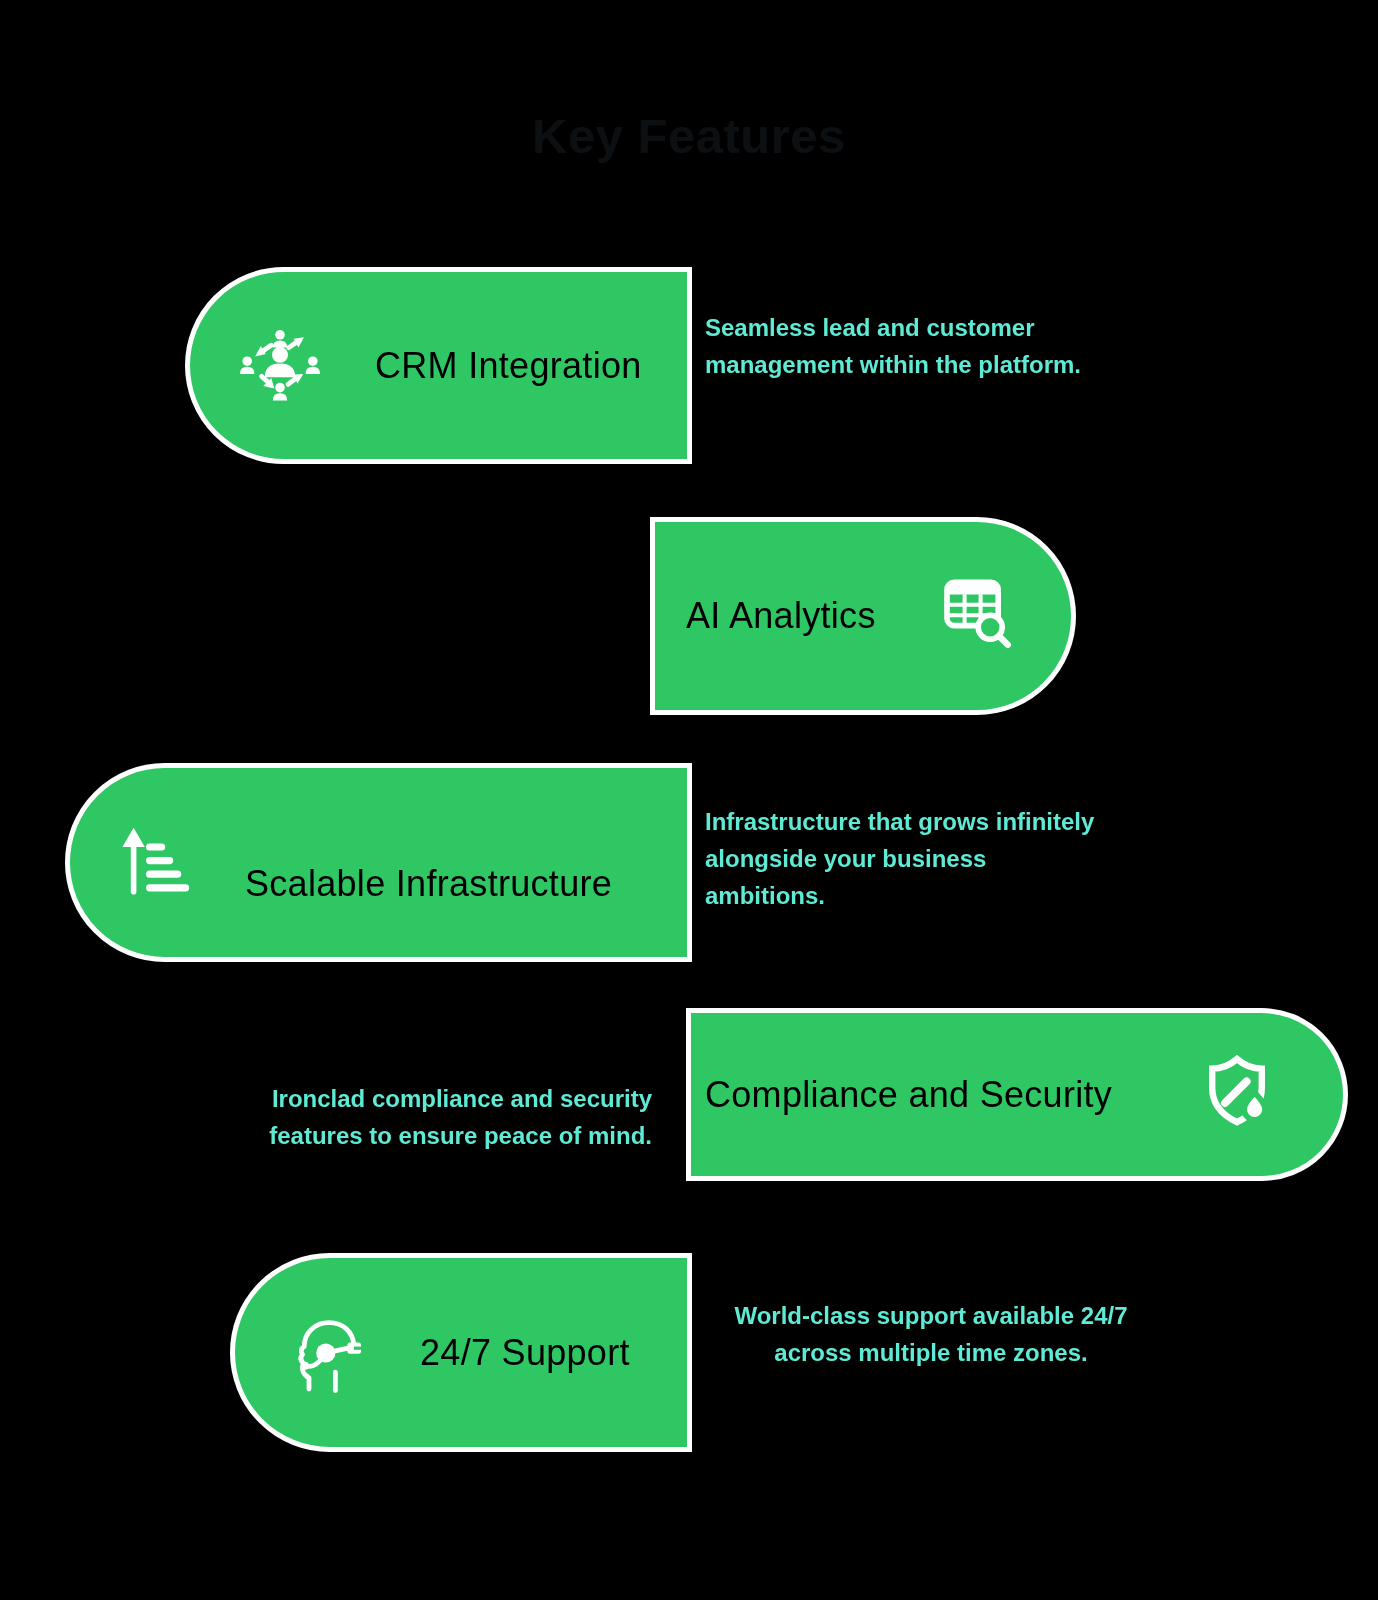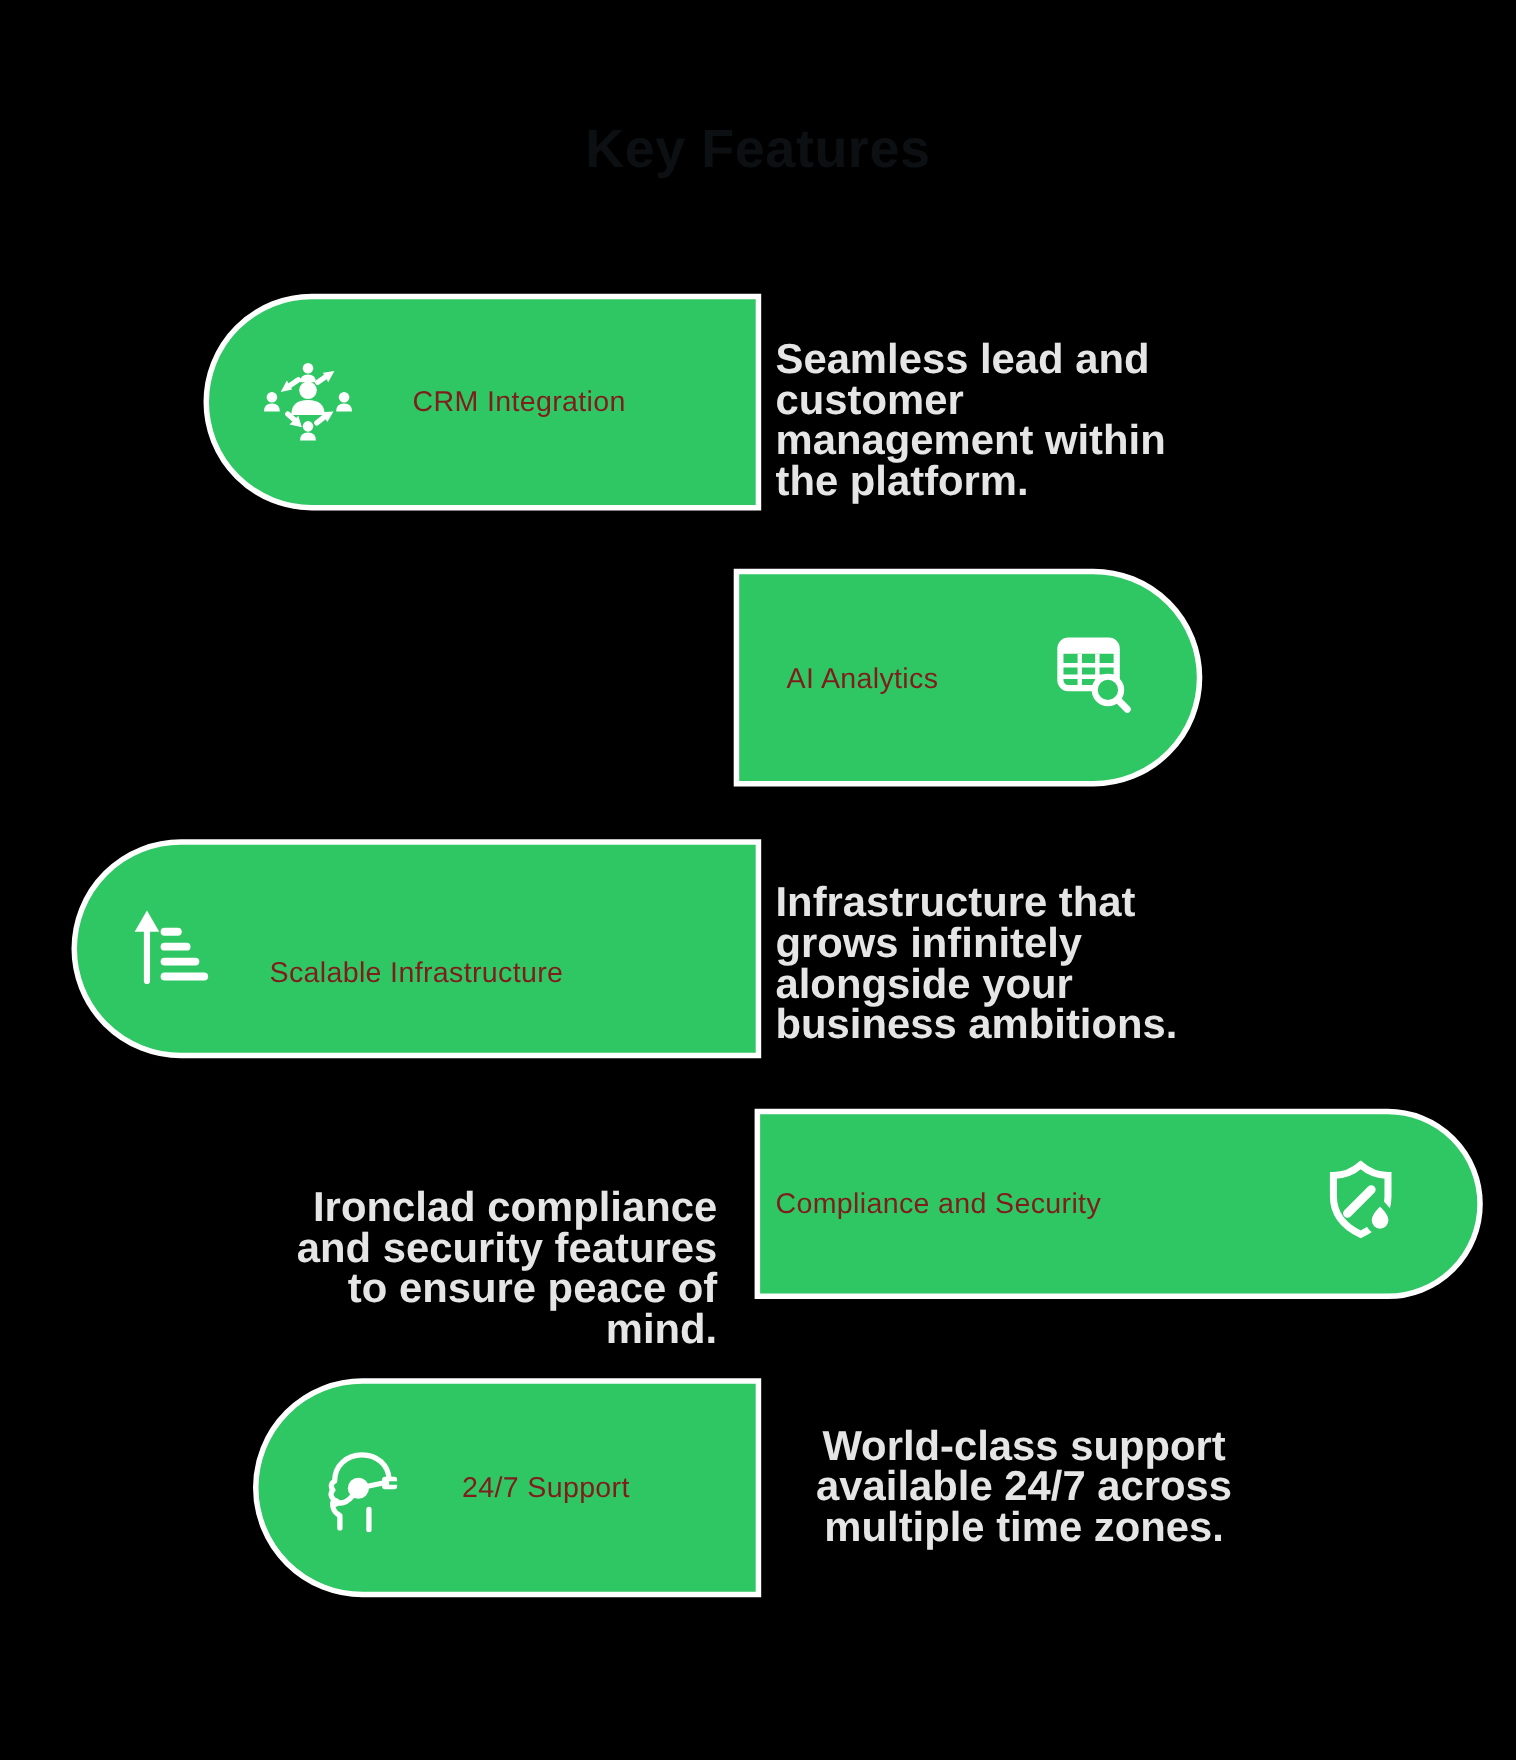--- a/index.html
+++ b/index.html
@@ -11,33 +11,33 @@
     position:absolute;top:108px;left:0;width:1378px;text-align:center;
     font-size:49px;font-weight:700;color:#0d1013;letter-spacing:0.5px;
   }
   .card{
     position:absolute;box-sizing:border-box;background:#2fc763;border:5px solid #ffffff;
     display:flex;align-items:center;
   }
   .card.left{border-radius:100px 0 0 100px;}
   .card.right{border-radius:0 100px 100px 0;}
   .card .icon{flex:0 0 auto;width:80px;height:80px;}
-  .card .label{color:#7f1d1d;font-size:26px;font-weight:400;white-space:nowrap;letter-spacing:0.3px;}
+  .card .label{color:#000000;font-size:36px;font-weight:400;white-space:nowrap;letter-spacing:0.3px;}
   #card-1{left:185px;top:267px;width:507px;height:197px;padding-left:50px;}
   #card-1 .label{margin-left:55px;}
-  #card-2{left:667px;top:517px;width:426px;height:198px;padding-left:43px;justify-content:space-between;}
+  #card-2{left:650px;top:517px;width:426px;height:198px;padding-left:31px;justify-content:space-between;}
   #card-2 .icon{margin-right:52px;}
   #card-3{left:65px;top:763px;width:627px;height:199px;padding-left:50px;}
   #card-3 .label{margin-left:45px;margin-top:43px;}
   #card-4{left:686px;top:1008px;width:662px;height:173px;padding-left:14px;justify-content:space-between;}
   #card-4 .icon{margin-right:66px;}
   #card-5{left:230px;top:1253px;width:462px;height:199px;padding-left:50px;}
   #card-5 .label{margin-left:55px;}
   .desc{
-    position:absolute;color:#e5e5e5;font-size:38px;font-weight:700;line-height:37px;
+    position:absolute;color:#5eead4;font-size:24px;font-weight:700;line-height:37px;
   }
   .desc.align-right{text-align:right;}
   #desc-1{left:705px;top:309px;width:405px;}
   #desc-2{left:215px;top:556px;width:440px;text-align:right;}
   #desc-3{left:705px;top:803px;width:395px;}
   #desc-4{left:232px;top:1048px;width:420px;text-align:right;margin-top:32px;}
   #desc-5{left:705px;top:1297px;width:452px;text-align:center;}
   svg{display:block;}
 </style>
 </head>

